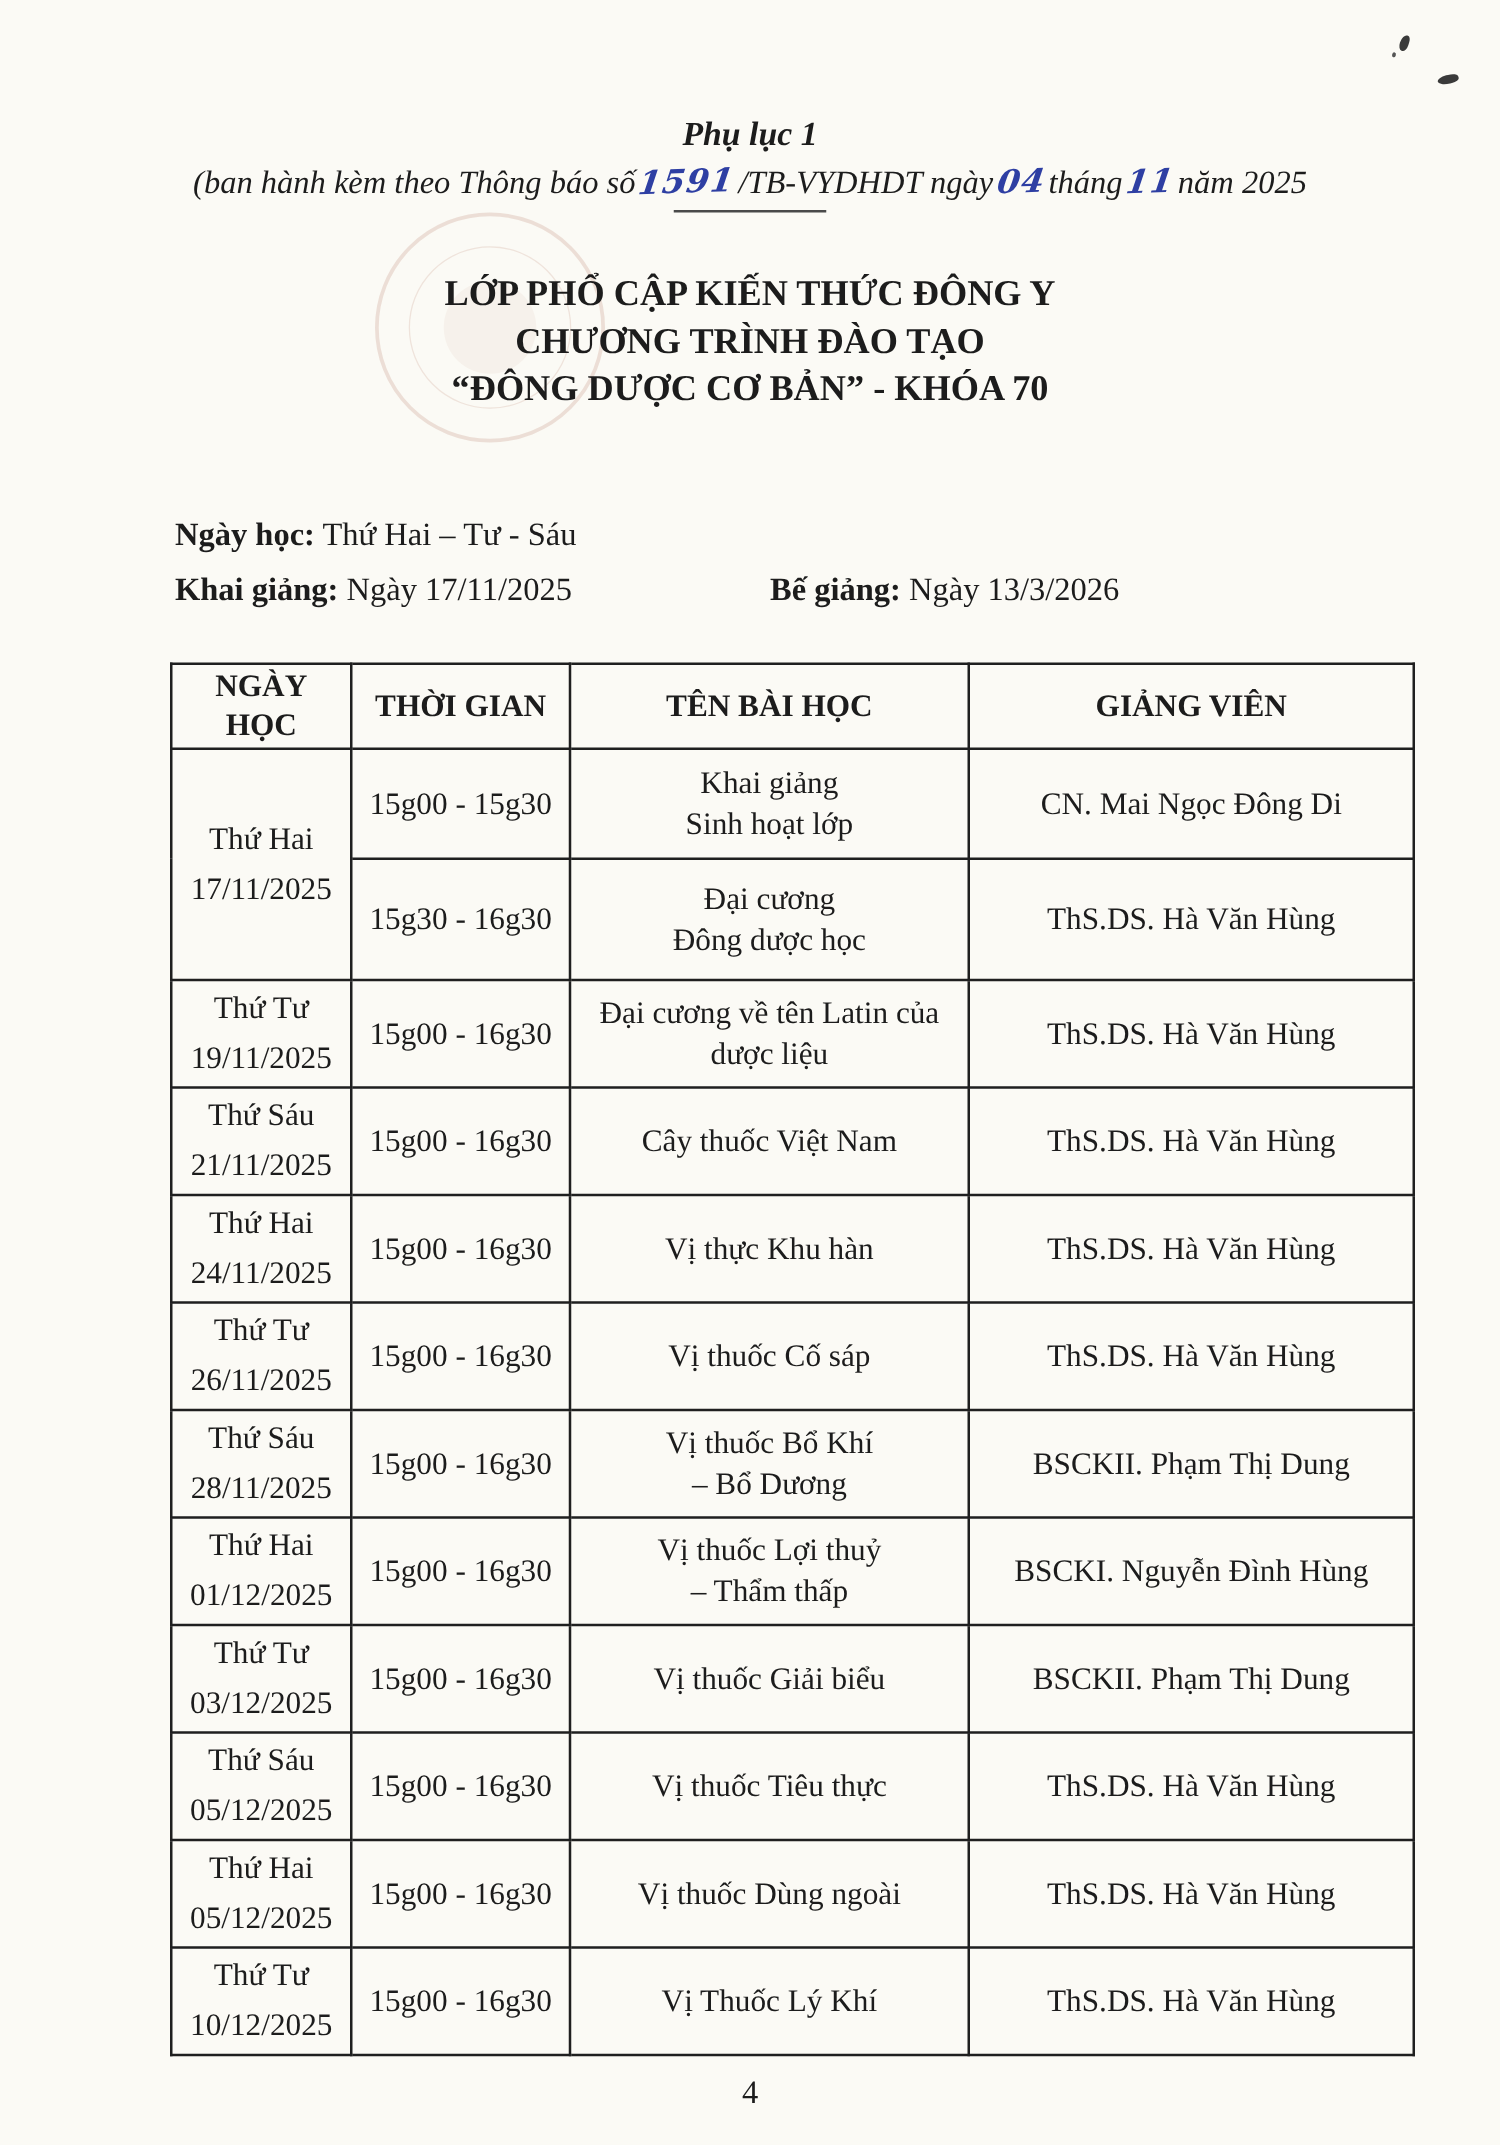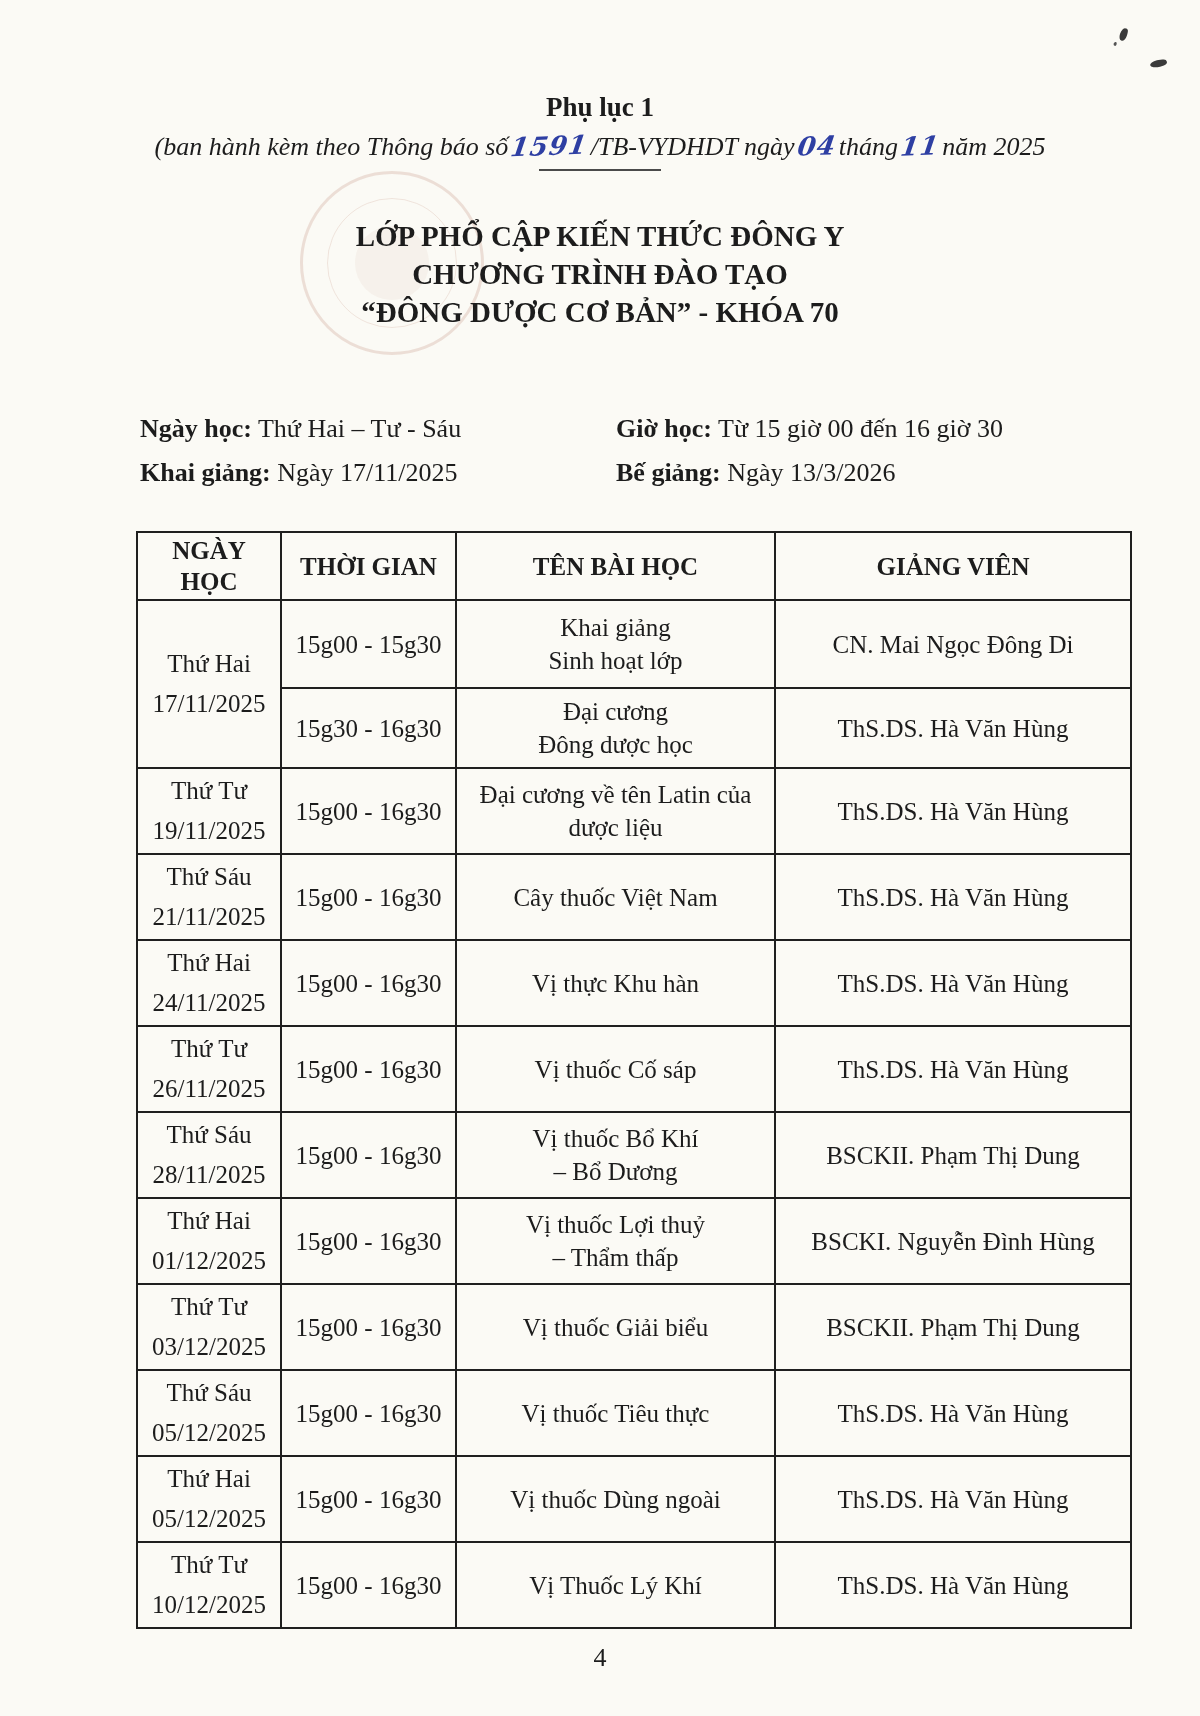--- a/index.html
+++ b/index.html
@@ -14,21 +14,21 @@
     box-sizing:border-box;
     padding-top:90px;
   }
   
   .speck{position:absolute;background:#3a3a3a;border-radius:2px;}
   .speck.s1{left:1120px;top:28px;width:7px;height:13px;transform:rotate(18deg);border-radius:60% 40% 50% 50%;}
   .speck.s1::after{content:"";position:absolute;left:-3px;top:16px;width:3px;height:4px;background:#555;border-radius:50%;}
   .speck.s2{left:1150px;top:60px;width:17px;height:7px;transform:rotate(-14deg);border-radius:50% 50% 40% 60%;}
 
   .center{text-align:center;}
-  .appendix{font-size:27px;font-weight:bold;line-height:34px;}
+  .appendix{font-size:27px;font-weight:bold;line-height:34px;font-style:italic;}
   .issue-line{font-size:26px;font-style:italic;line-height:36px;margin-top:4px;white-space:nowrap;}
   .issue-line .hand{
     color:#2e3fa3;
     font-weight:600;
     font-style:italic;
     display:inline-block;
     transform:skew(-10deg) rotate(-2deg);
     letter-spacing:1px;
     margin:0 3px;
     font-family:"DejaVu Serif",serif;
@@ -100,21 +100,20 @@
     <div class="center title-lines">
       <div>LỚP PHỔ CẬP KIẾN THỨC ĐÔNG Y</div>
       <div>CHƯƠNG TRÌNH ĐÀO TẠO</div>
       <div>“ĐÔNG DƯỢC CƠ BẢN” - KHÓA 70</div>
     </div>
   </div>
 
   <div class="info">
     <div class="info-row">
       <div class="info-cell"><b>Ngày học:</b> <span>Thứ Hai – Tư - Sáu</span></div>
-      <div class="info-cell right"><b>Giờ học:</b> <span>Từ 15 giờ 00 đến 16 giờ 30</span></div>
     </div>
     <div class="info-row">
       <div class="info-cell"><b>Khai giảng:</b> <span>Ngày 17/11/2025</span></div>
       <div class="info-cell right"><b>Bế giảng:</b> <span>Ngày 13/3/2026</span></div>
     </div>
   </div>
 
   <table class="schedule">
     <colgroup>
       <col class="col-date">
@@ -149,21 +148,21 @@
             <div class="cell-line">15g00 - 15g30</div>
           </td>
           <td>
             <div class="cell-line">Khai giảng</div>
             <div class="cell-line">Sinh hoạt lớp</div>
           </td>
           <td>
             <div class="cell-line">CN. Mai Ngọc Đông Di</div>
           </td>
         </tr>
-        <tr style="height: 80px;">
+        <tr style="height: 97px;">
           <td>
             <div class="cell-line">15g30 - 16g30</div>
           </td>
           <td>
             <div class="cell-line">Đại cương</div>
             <div class="cell-line">Đông dược học</div>
           </td>
           <td>
             <div class="cell-line">ThS.DS. Hà Văn Hùng</div>
           </td>

